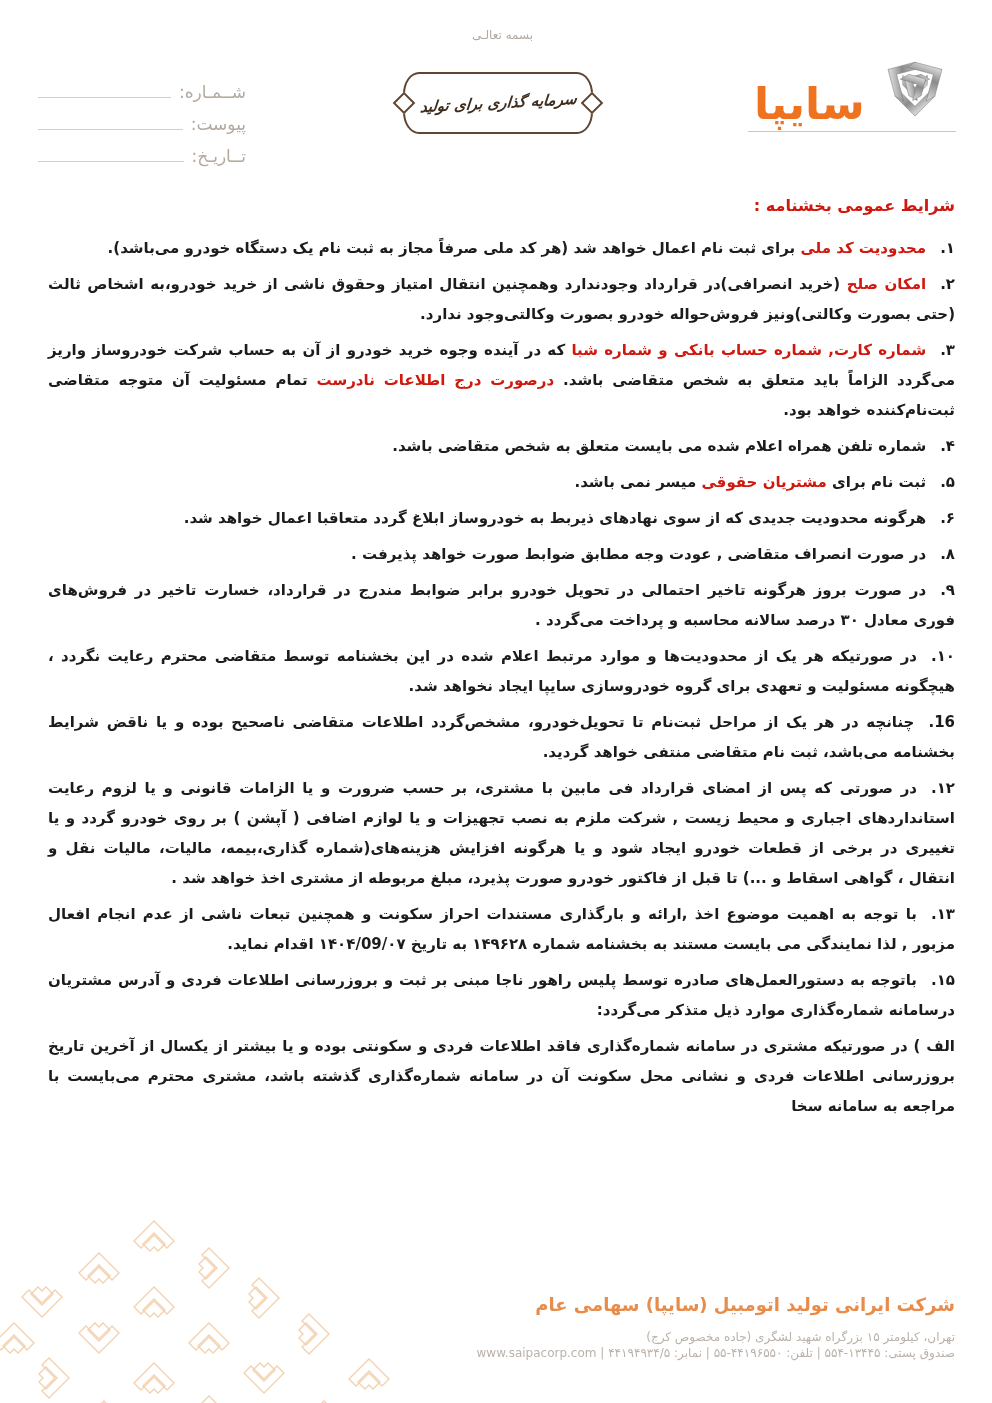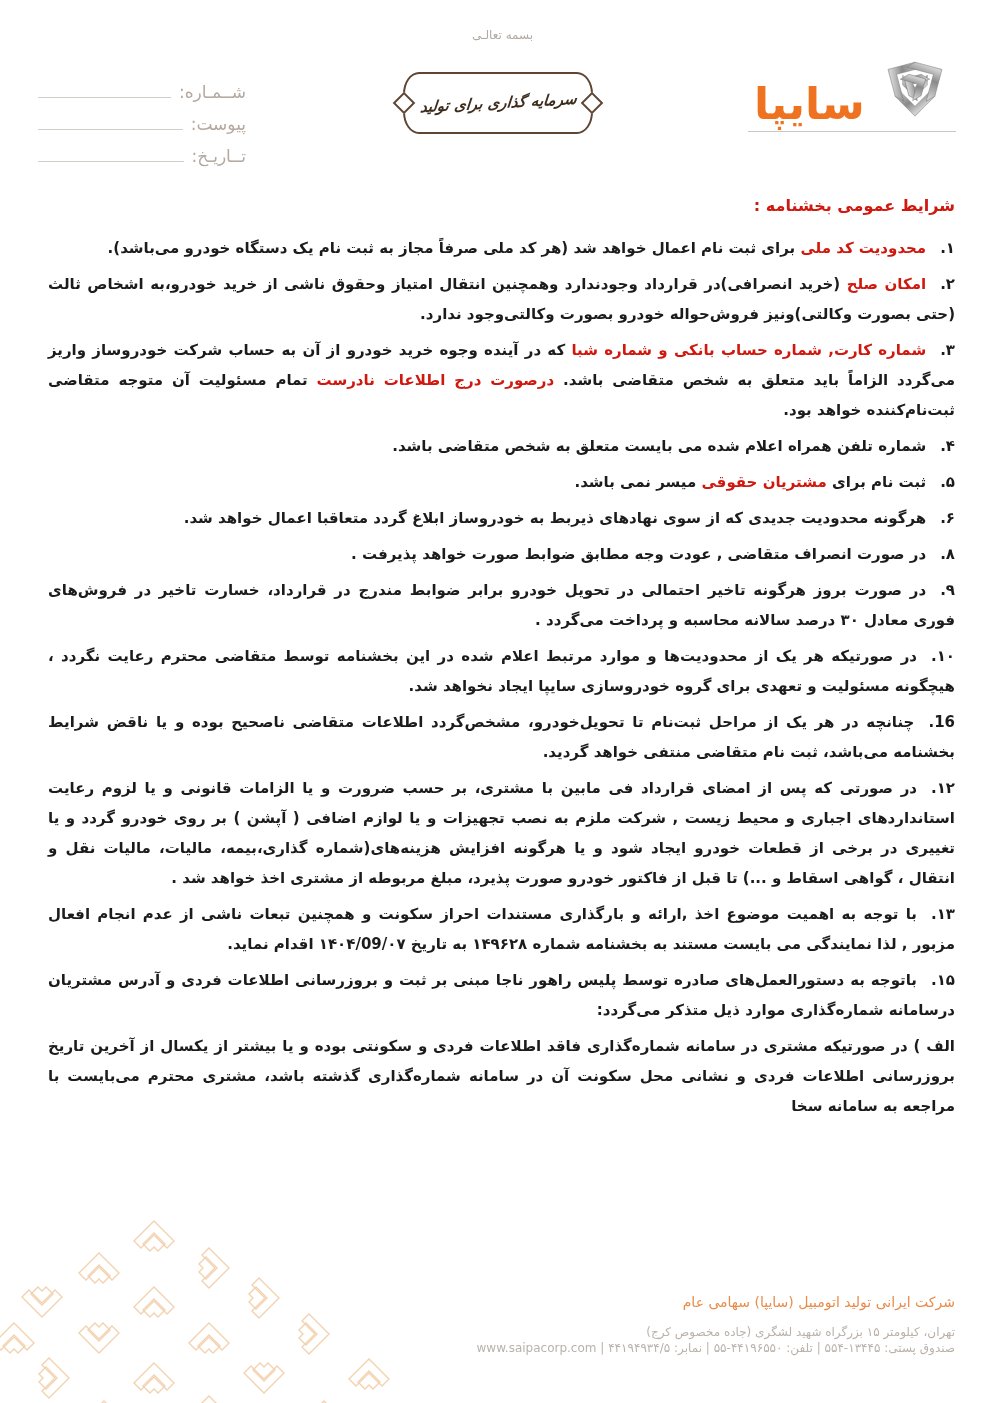--- a/index.html
+++ b/index.html
@@ -30,21 +30,21 @@
   .logo-rule{border-top:1px solid #cbc6c1;margin-top:5px;}
   
   .doc-body{position:absolute;top:196px;right:37px;left:34px;direction:rtl;}
   .doc-title{margin:0 0 18px 0;font-size:16px;font-weight:bold;color:var(--red);}
   .item{margin:0 0 6px 14px;text-align:justify;font-size:15px;font-weight:bold;
     line-height:30px;color:var(--text);}
   .item .num{margin-left:14px;}
   .red{color:var(--red);}
   
   .footer-text{position:absolute;top:1294px;right:37px;left:320px;text-align:right;direction:rtl;}
-  .f-company{color:var(--accent);font-size:14px;font-weight:normal;margin-bottom:14px;}
+  .f-company{color:var(--accent);font-size:18px;font-weight:bold;margin-bottom:14px;}
   .f-address,.f-contact{color:#bab2aa;font-size:12px;line-height:16px;}
   .pattern{position:absolute;left:-8px;bottom:-30px;width:436px;height:214px;}
 </style>
 </head>
 <body>
 
 <div class="page">
 
   <div class="bismillah">بسمه تعالـی</div>
 

